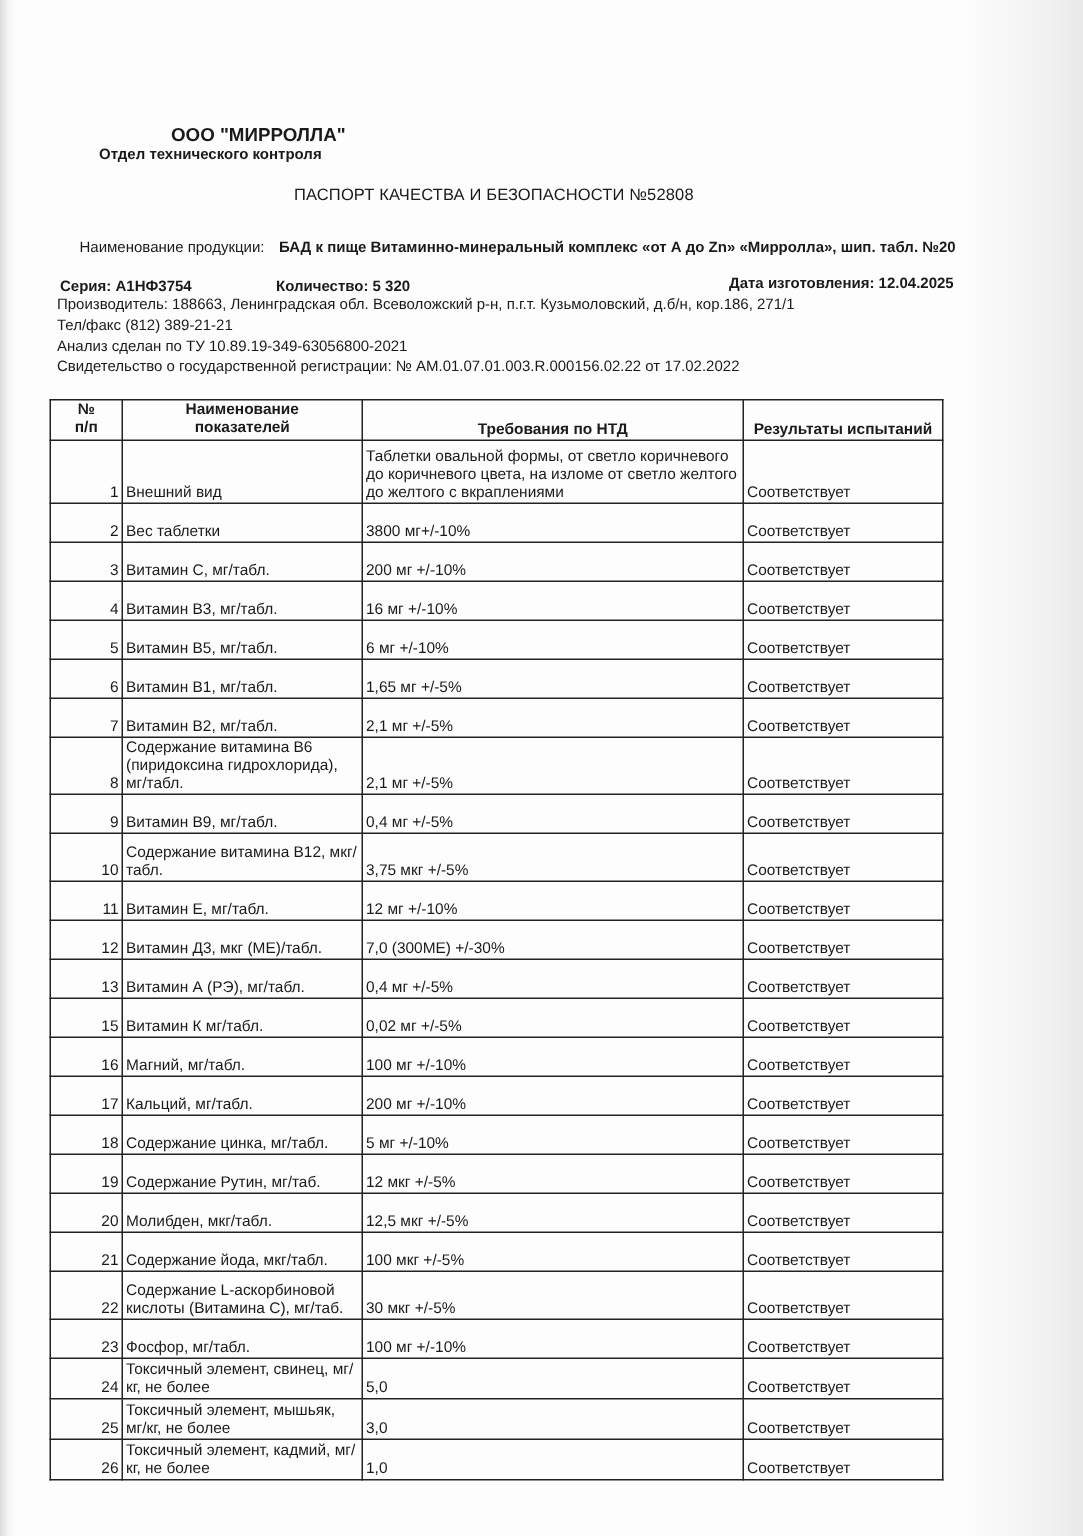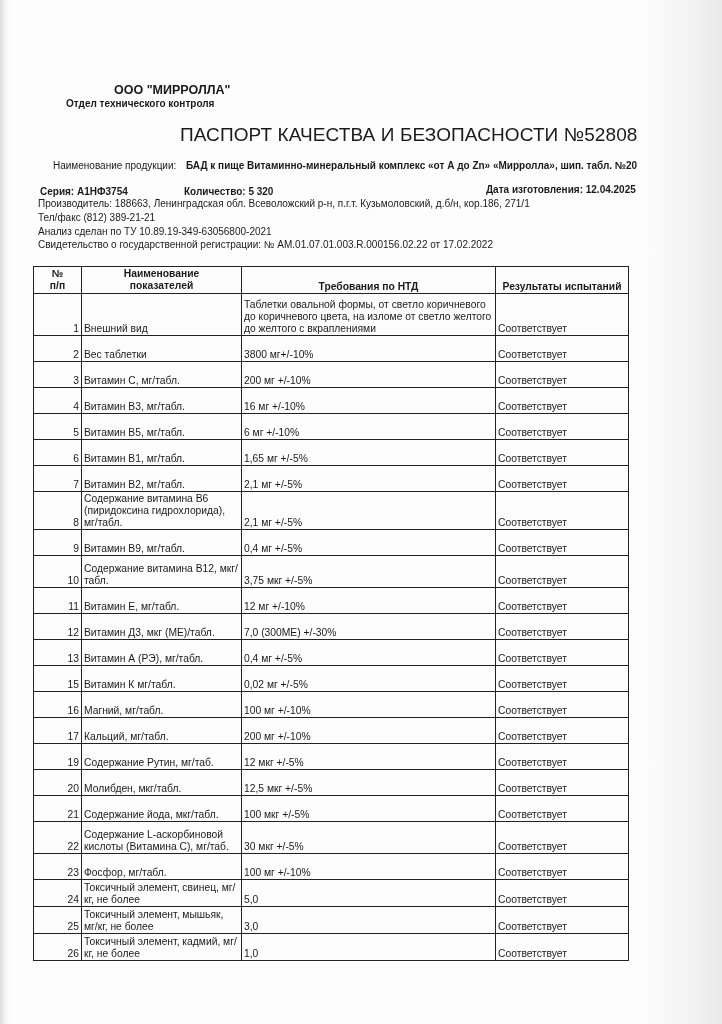--- a/index.html
+++ b/index.html
@@ -20,22 +20,22 @@
   }
   .org {
     position: absolute; left: 114px; top: 83px;
     font-size: 12.5px; font-weight: bold;
   }
   .dept {
     position: absolute; left: 66px; top: 98px;
     font-size: 10px; font-weight: bold;
   }
   .title {
-    position: absolute; left: 180px; top: 124px;
-    font-size: 19px; font-weight: normal; letter-spacing: 0.1px;
+    position: absolute; left: 196px; top: 124px;
+    font-size: 11px; font-weight: normal; letter-spacing: 0.1px;
   }
   .line { position: absolute; font-size: 10px; white-space: nowrap; }
   .prod-label { left: 53px; top: 160px; }
   .prod-value { left: 186px; top: 160px; font-weight: bold; }
   .series { left: 40px; top: 186px; font-weight: bold; text-align: center; }
   .qty { left: 184px; top: 186px; font-weight: bold; }
   .date { left: 486px; top: 184px; font-weight: bold; }
   .maker { left: 38px; top: 198px; }
   .tel { left: 38px; top: 212px; }
   .analysis { left: 38px; top: 226px; }
@@ -203,20 +203,26 @@
         <td class="req">100 мг +/-10%</td>
         <td class="res">Соответствует</td>
       </tr>
       <tr class="std">
         <td class="no">17</td>
         <td class="name">Кальций, мг/табл.</td>
         <td class="req">200 мг +/-10%</td>
         <td class="res">Соответствует</td>
       </tr>
       <tr class="std">
+        <td class="no">18</td>
+        <td class="name">Содержание цинка, мг/табл.</td>
+        <td class="req">5 мг +/-10%</td>
+        <td class="res">Соответствует</td>
+      </tr>
+      <tr class="std">
         <td class="no">19</td>
         <td class="name">Содержание Рутин, мг/таб.</td>
         <td class="req">12 мкг +/-5%</td>
         <td class="res">Соответствует</td>
       </tr>
       <tr class="std">
         <td class="no">20</td>
         <td class="name">Молибден, мкг/табл.</td>
         <td class="req">12,5 мкг +/-5%</td>
         <td class="res">Соответствует</td>

